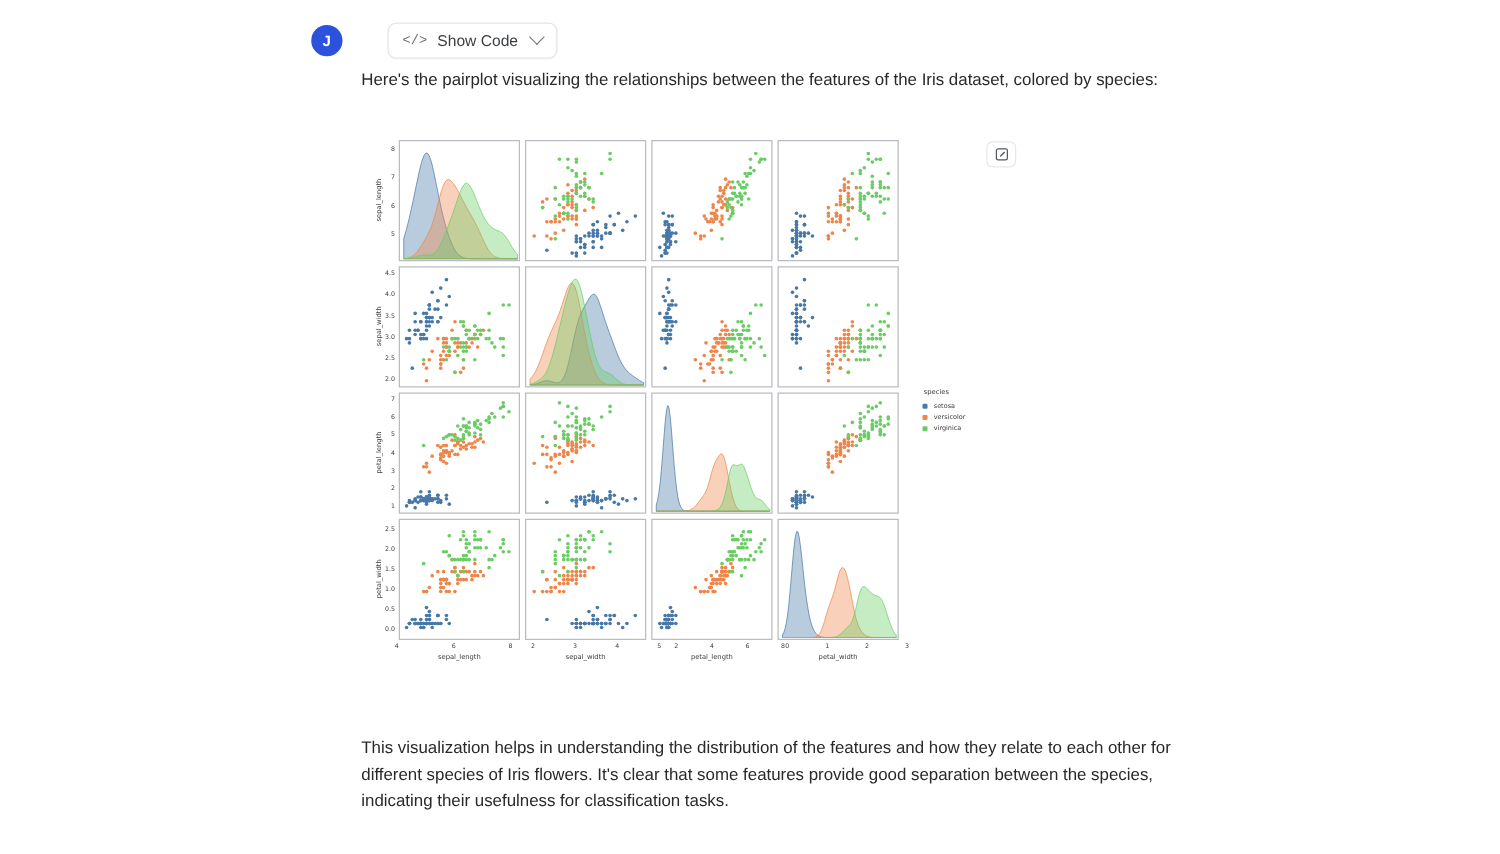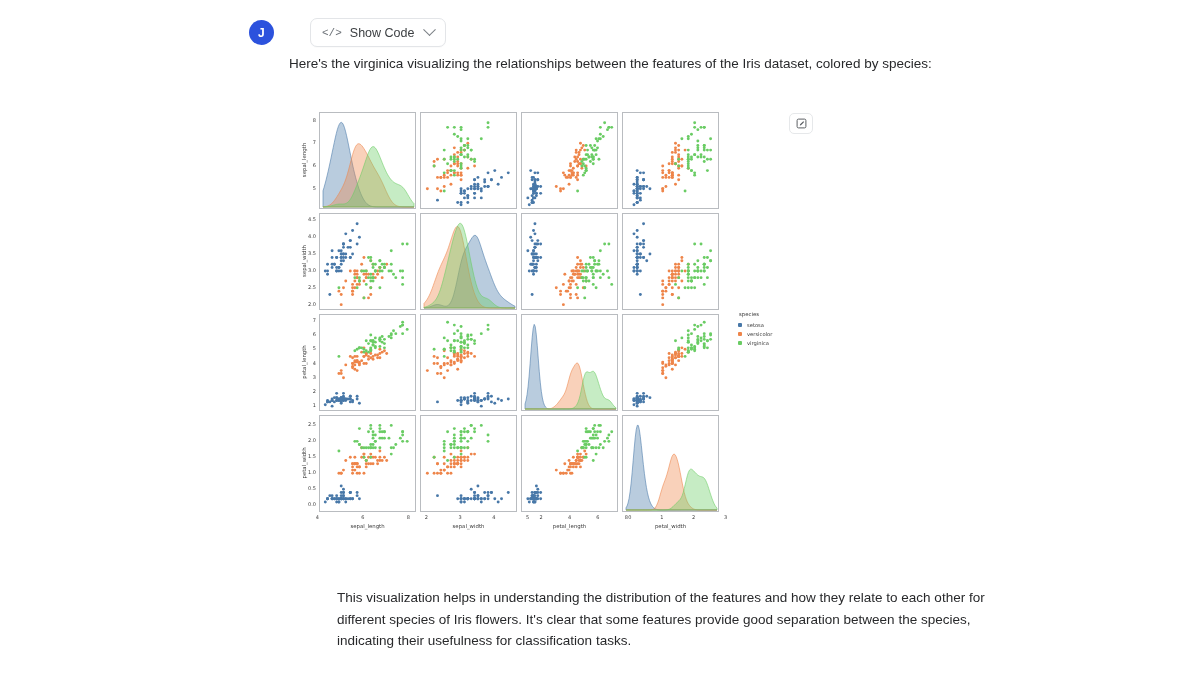--- a/index.html
+++ b/index.html
@@ -29,21 +29,21 @@
     font-size: 12.5px; color: #3d4043; cursor: pointer;
     box-shadow: 0 1px 1px rgba(0,0,0,.02);
   }
   .code-glyph { font-size: 11px; color: #6c7177; font-family: "Liberation Mono", monospace; }
   .chev { width: 9px; height: 9px; border-right: 1.4px solid #7b8086; border-bottom: 1.4px solid #7b8086;
           transform: rotate(45deg) translate(-2px,-2px); margin-left: 3px; }
 
   
   .para { position: absolute; font-size: 13.5px; line-height: 21.5px; color: #28292b; width: 668px; }
   #intro-para { left: 289px; top: 53px; }
-  #outro-para { left: 289px; top: 587px; width: 672px; margin-left: 48px; }
+  #outro-para { left: 289px; top: 587px; width: 672px; }
 
   
   .expand-btn {
     position: absolute; left: 789px; top: 113px;
     width: 24px; height: 21px; border: 1px solid #e6e8ea; border-radius: 5px;
     background: #fff; display: flex; align-items: center; justify-content: center;
     cursor: pointer;
   }
 
   
@@ -76,21 +76,21 @@
 
   <div class="msg-header">
     <div class="avatar">J</div>
     <button class="show-code-btn">
       <span class="code-glyph">&lt;/&gt;</span>
       <span>Show Code</span>
       <span class="chev"></span>
     </button>
   </div>
 
-  <div class="para" id="intro-para">Here's the virginica visualizing the relationships between the features of the Iris dataset, colored by species:</div>
+  <div class="para" id="intro-para">Here's the pairplot visualizing the relationships between the features of the Iris dataset, colored by species:</div>
 
   <div class="expand-btn">
     <svg width="11" height="11" viewBox="0 0 16 16">
       <rect x="1.6" y="1.6" width="12.8" height="12.8" rx="2" fill="none" stroke="#55595e" stroke-width="1.4"></rect>
       <path d="M10.6 4.6 L6 9.2 L5.6 10.8 L7.2 10.4 L11.8 5.8 Z" fill="#55595e"></path>
     </svg>
   </div>
 
   <div class="figure">
     <div class="grid-wrap" id="grid-wrap">

